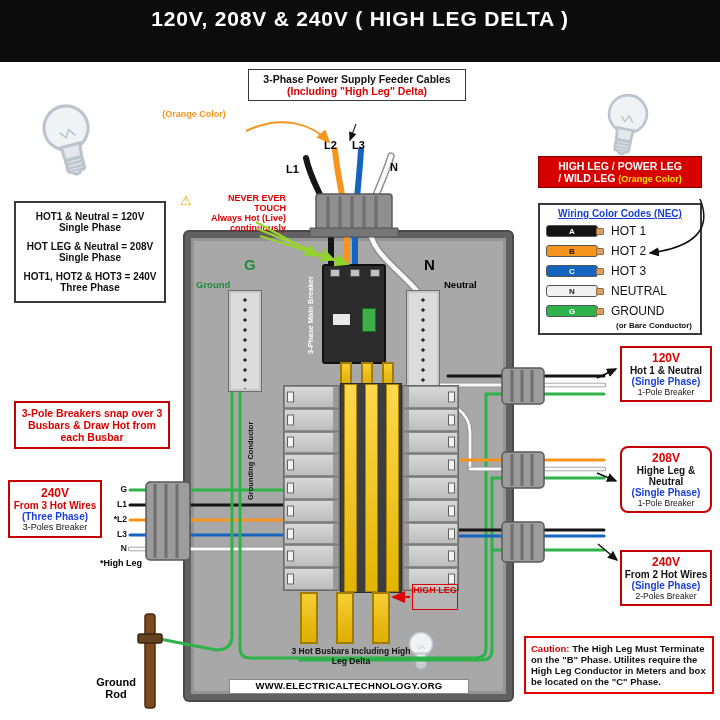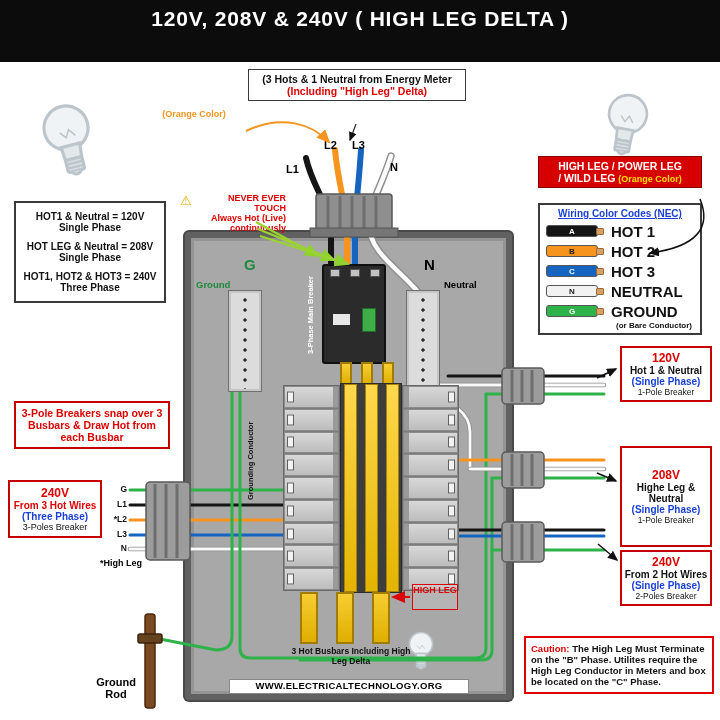--- a/index.html
+++ b/index.html
@@ -27,21 +27,21 @@
   .col-right .breaker { box-shadow:inset 5px 0 0 #9a9a9a; }
   .breaker .toggle { position:absolute; top:50%; transform:translateY(-50%); width:7px; height:11px; background:#f3f3f3; border:1px solid #606060; }
   .col-left .toggle { left:2px; } .col-right .toggle { right:2px; }
   .bus-zone { background:#3d3d3d; border:1px solid #2c2c2c; }
   .bus-strip { position:absolute; top:0; bottom:0; width:13px; background:linear-gradient(#ffd84d,#e3b400); border:1px solid #a88400; }
   .bottom-bar { background:linear-gradient(#f7ce33,#dfae00); border:2px solid #a07d00; z-index:3; position:absolute; }
   .cc-row { display:flex; align-items:center; height:20px; padding:0 4px; }
   .swatch { width:52px; height:12px; border-radius:3px; border:1px solid #555; position:relative; flex:0 0 52px;
             display:flex; align-items:center; justify-content:center; font-size:8px; font-weight:bold; }
   .swatch .tip { position:absolute; right:-7px; top:2px; width:8px; height:7px; background:#d9a066; border:1px solid #9a6a3a; border-radius:1px; }
-  .cc-label { margin-left:13px; font-size:15px; font-weight:bold; color:#111; }
+  .cc-label { margin-left:13px; font-size:12px; font-weight:normal; color:#111; }
   .tagcell { position:absolute; width:24px; font-size:8.5px; font-weight:bold; text-align:right; z-index:3; color:#111; }
 </style>
 </head>
 <body>
 
 <div class="stage">
 
   <div class="abs header">
     <div class="t1">120V, 208V &amp; 240V ( HIGH LEG DELTA )</div>
   </div>
@@ -128,21 +128,21 @@
       <path d="M512,524 V560 M522,524 V560 M532,524 V560" stroke="#6e6e6e" stroke-width="3"></path>
     </g>
 
     <g>
       <rect x="145" y="614" width="10" height="94" rx="3" fill="#7c4a20" stroke="#4a2a10" stroke-width="1.5"></rect>
       <rect x="138" y="634" width="24" height="9" rx="2" fill="#66431f" stroke="#3c2410" stroke-width="1.5"></rect>
     </g>
   </svg>
 
   <div class="nbox" style="left:248px; top:69px; width:218px; padding:3px 2px; font-size:10.5px; border-width:1.5px;">
-    <div>(3 Hots &amp; 1 Neutral from Energy Meter</div>
+    <div>3-Phase Power Supply Feeder Cables</div>
     <div class="red-t">(Including "High Leg" Delta)</div>
   </div>
 
   <div class="comp" style="left:144px; top:109px; width:100px; text-align:center; font-size:9.5px; font-weight:bold;">
     <div class="orange-t" style="font-size:9px;">(Orange Color)</div>
   </div>
 
   <span class="comp" style="left:286px; top:163px; font-size:11px; font-weight:bold;">L1</span>
   <span class="comp" style="left:324px; top:139px; font-size:11px; font-weight:bold;">L2</span>
   <span class="comp" style="left:352px; top:139px; font-size:11px; font-weight:bold;">L3</span>
@@ -328,21 +328,21 @@
     </div>
     <div style="font-size:8px; text-align:right; padding-right:6px;">(or Bare Conductor)</div>
   </div>
 
   <div class="nbox rbox" style="left:620px; top:346px; width:92px; padding:3px 2px; font-size:10px;">
     <div class="red-t" style="font-size:12px;">120V</div>
     <div>Hot 1 &amp; Neutral</div>
     <div class="blue-t">(Single Phase)</div>
     <div style="font-weight:normal; font-size:8.5px;">1-Pole Breaker</div>
   </div>
-  <div class="nbox rbox" style="left:620px; top:446px; width:92px; padding:20px 2px; font-size:10px;">
+  <div class="nbox rbox" style="left:620px; top:446px; width:92px; padding:3px 2px; font-size:10px;border-radius:8px;">
     <div class="red-t" style="font-size:12px;">208V</div>
     <div>Highe Leg &amp; Neutral</div>
     <div class="blue-t">(Single Phase)</div>
     <div style="font-weight:normal; font-size:8.5px;">1-Pole Breaker</div>
   </div>
   <div class="nbox rbox" style="left:620px; top:550px; width:92px; padding:3px 2px; font-size:10px;">
     <div class="red-t" style="font-size:12px;">240V</div>
     <div>From 2 Hot Wires</div>
     <div class="blue-t">(Single Phase)</div>
     <div style="font-weight:normal; font-size:8.5px;">2-Poles Breaker</div>

